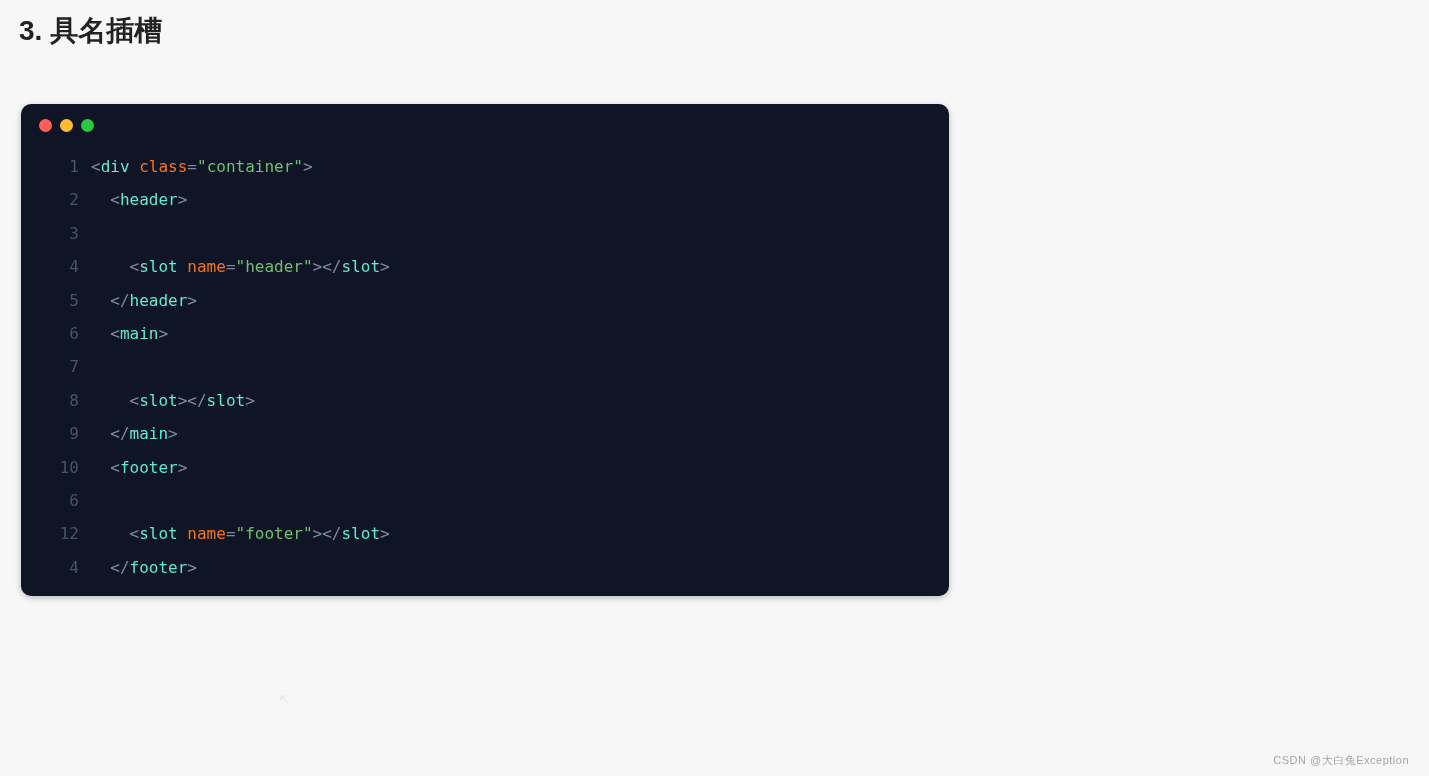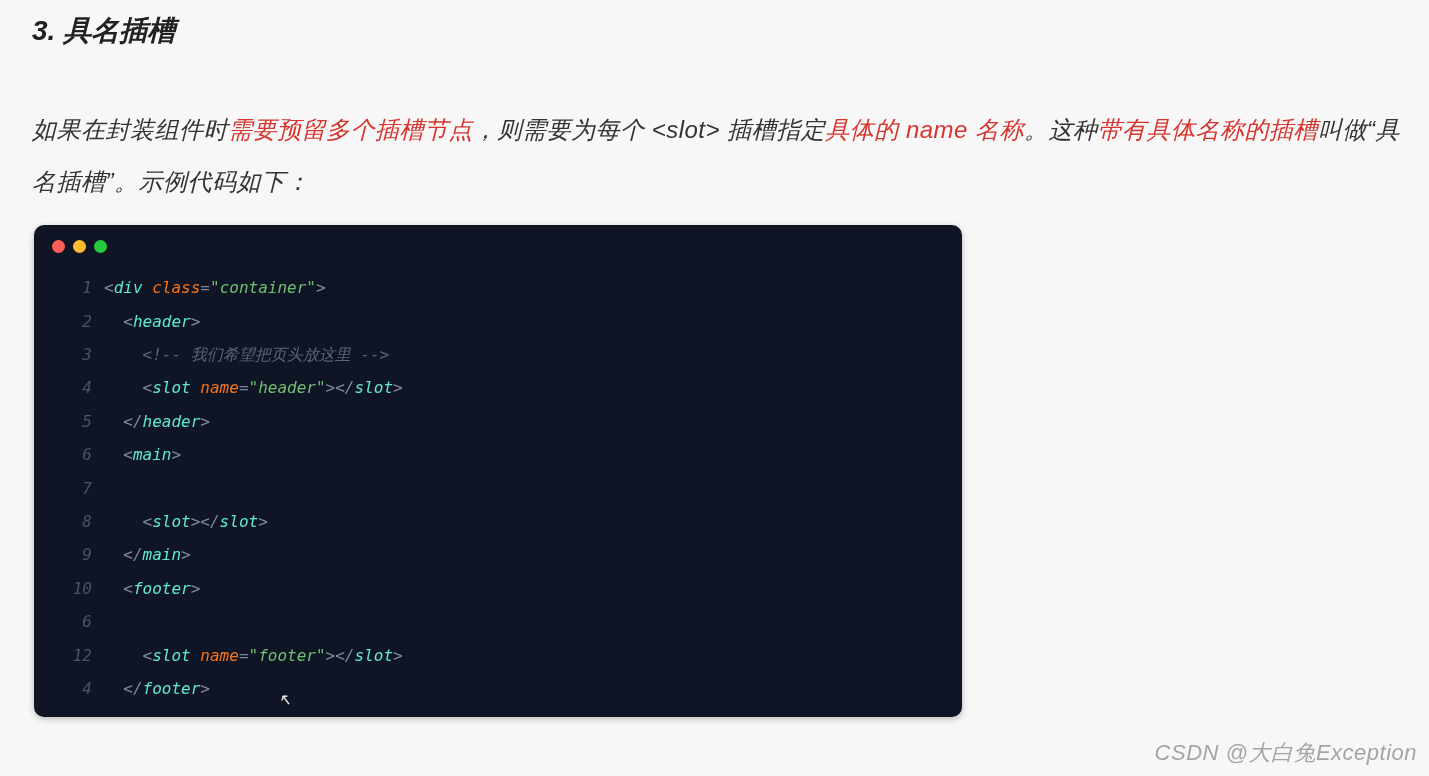--- a/index.html
+++ b/index.html
@@ -6,23 +6,22 @@
     margin: 0;
     padding: 0;
     background: #f7f7f7;
     font-family: "Microsoft YaHei", "PingFang SC", "Helvetica Neue", Arial, sans-serif;
     color: #222;
   }
   .page {
     box-sizing: border-box;
     width: 1429px;
     min-height: 776px;
-    padding: 12px 26px 0 32px;
+    padding: 12px 26px 0 19px;
     position: relative;
-    font-style: italic;
   }
   h3.section-title {
     font-size: 28px;
     font-weight: 700;
     margin: 0 0 54px 0;
     color: #222;
   }
   p.intro {
     font-size: 24px;
     line-height: 2.15;
@@ -90,50 +89,47 @@
 
   .cursor-arrow {
     position: absolute;
     color: #e8e8e8;
     font-size: 16px;
     pointer-events: none;
   }
 
   .watermark {
     position: absolute;
-    right: 12px;
+    right: 20px;
     bottom: 8px;
-    font-size: 22px;
+    font-size: 11px;
     color: rgba(120,120,120,0.65);
     letter-spacing: 0.5px;
     font-family: "Microsoft YaHei", Arial, sans-serif;
     text-align: right;
   }
 </style>
 </head>
 <body>
 
 <div class="page">
 
   <h3 class="section-title">3. 具名插槽</h3>
 
-  <p class="intro">
-    <span>如果在封装组件时</span><span class="hl">需要预留多个插槽节点</span><span>，则需要为每个 &lt;slot&gt; 插槽指定</span><span class="hl">具体的 name 名称</span><span>。这种</span><span class="hl">带有具体名称的插槽</span><span>叫做“具名插槽”。示例代码如下：</span>
-  </p>
 
   <div class="code-card">
     <div class="titlebar">
       <span class="dot red"></span>
       <span class="dot yellow"></span>
       <span class="dot green"></span>
     </div>
     <div class="code-body" id="code-body">
         <div class="code-line"><span class="ln">1</span><span class="content"><span class="tok-punc">&lt;</span><span class="tok-tag">div</span><span class="tok-plain"> </span><span class="tok-attr">class</span><span class="tok-eq">=</span><span class="tok-str">"container"</span><span class="tok-punc">&gt;</span></span></div>
         <div class="code-line"><span class="ln">2</span><span class="content"><span class="tok-plain">  </span><span class="tok-punc">&lt;</span><span class="tok-tag">header</span><span class="tok-punc">&gt;</span></span></div>
-        <div class="code-line"><span class="ln">3</span><span class="content"><span class="tok-plain">    </span><span class="tok-cmt">&lt;!-- 我们希望把页头放这里 --&gt;</span></span></div>
+        <div class="code-line"><span class="ln">3</span><span class="content"><span class="tok-plain">    </span></span></div>
         <div class="code-line"><span class="ln">4</span><span class="content"><span class="tok-plain">    </span><span class="tok-punc">&lt;</span><span class="tok-tag">slot</span><span class="tok-plain"> </span><span class="tok-attr">name</span><span class="tok-eq">=</span><span class="tok-str">"header"</span><span class="tok-punc">&gt;</span><span class="tok-punc">&lt;/</span><span class="tok-tag">slot</span><span class="tok-punc">&gt;</span></span></div>
         <div class="code-line"><span class="ln">5</span><span class="content"><span class="tok-plain">  </span><span class="tok-punc">&lt;/</span><span class="tok-tag">header</span><span class="tok-punc">&gt;</span></span></div>
         <div class="code-line"><span class="ln">6</span><span class="content"><span class="tok-plain">  </span><span class="tok-punc">&lt;</span><span class="tok-tag">main</span><span class="tok-punc">&gt;</span></span></div>
         <div class="code-line"><span class="ln">7</span><span class="content"><span class="tok-plain">    </span></span></div>
         <div class="code-line"><span class="ln">8</span><span class="content"><span class="tok-plain">    </span><span class="tok-punc">&lt;</span><span class="tok-tag">slot</span><span class="tok-punc">&gt;</span><span class="tok-punc">&lt;/</span><span class="tok-tag">slot</span><span class="tok-punc">&gt;</span></span></div>
         <div class="code-line"><span class="ln">9</span><span class="content"><span class="tok-plain">  </span><span class="tok-punc">&lt;/</span><span class="tok-tag">main</span><span class="tok-punc">&gt;</span></span></div>
         <div class="code-line"><span class="ln">10</span><span class="content"><span class="tok-plain">  </span><span class="tok-punc">&lt;</span><span class="tok-tag">footer</span><span class="tok-punc">&gt;</span></span></div>
         <div class="code-line"><span class="ln">6</span><span class="content"><span class="tok-plain">    </span></span></div>
         <div class="code-line"><span class="ln">12</span><span class="content"><span class="tok-plain">    </span><span class="tok-punc">&lt;</span><span class="tok-tag">slot</span><span class="tok-plain"> </span><span class="tok-attr">name</span><span class="tok-eq">=</span><span class="tok-str">"footer"</span><span class="tok-punc">&gt;</span><span class="tok-punc">&lt;/</span><span class="tok-tag">slot</span><span class="tok-punc">&gt;</span></span></div>
         <div class="code-line"><span class="ln">4</span><span class="content"><span class="tok-plain">  </span><span class="tok-punc">&lt;/</span><span class="tok-tag">footer</span><span class="tok-punc">&gt;</span></span></div>

